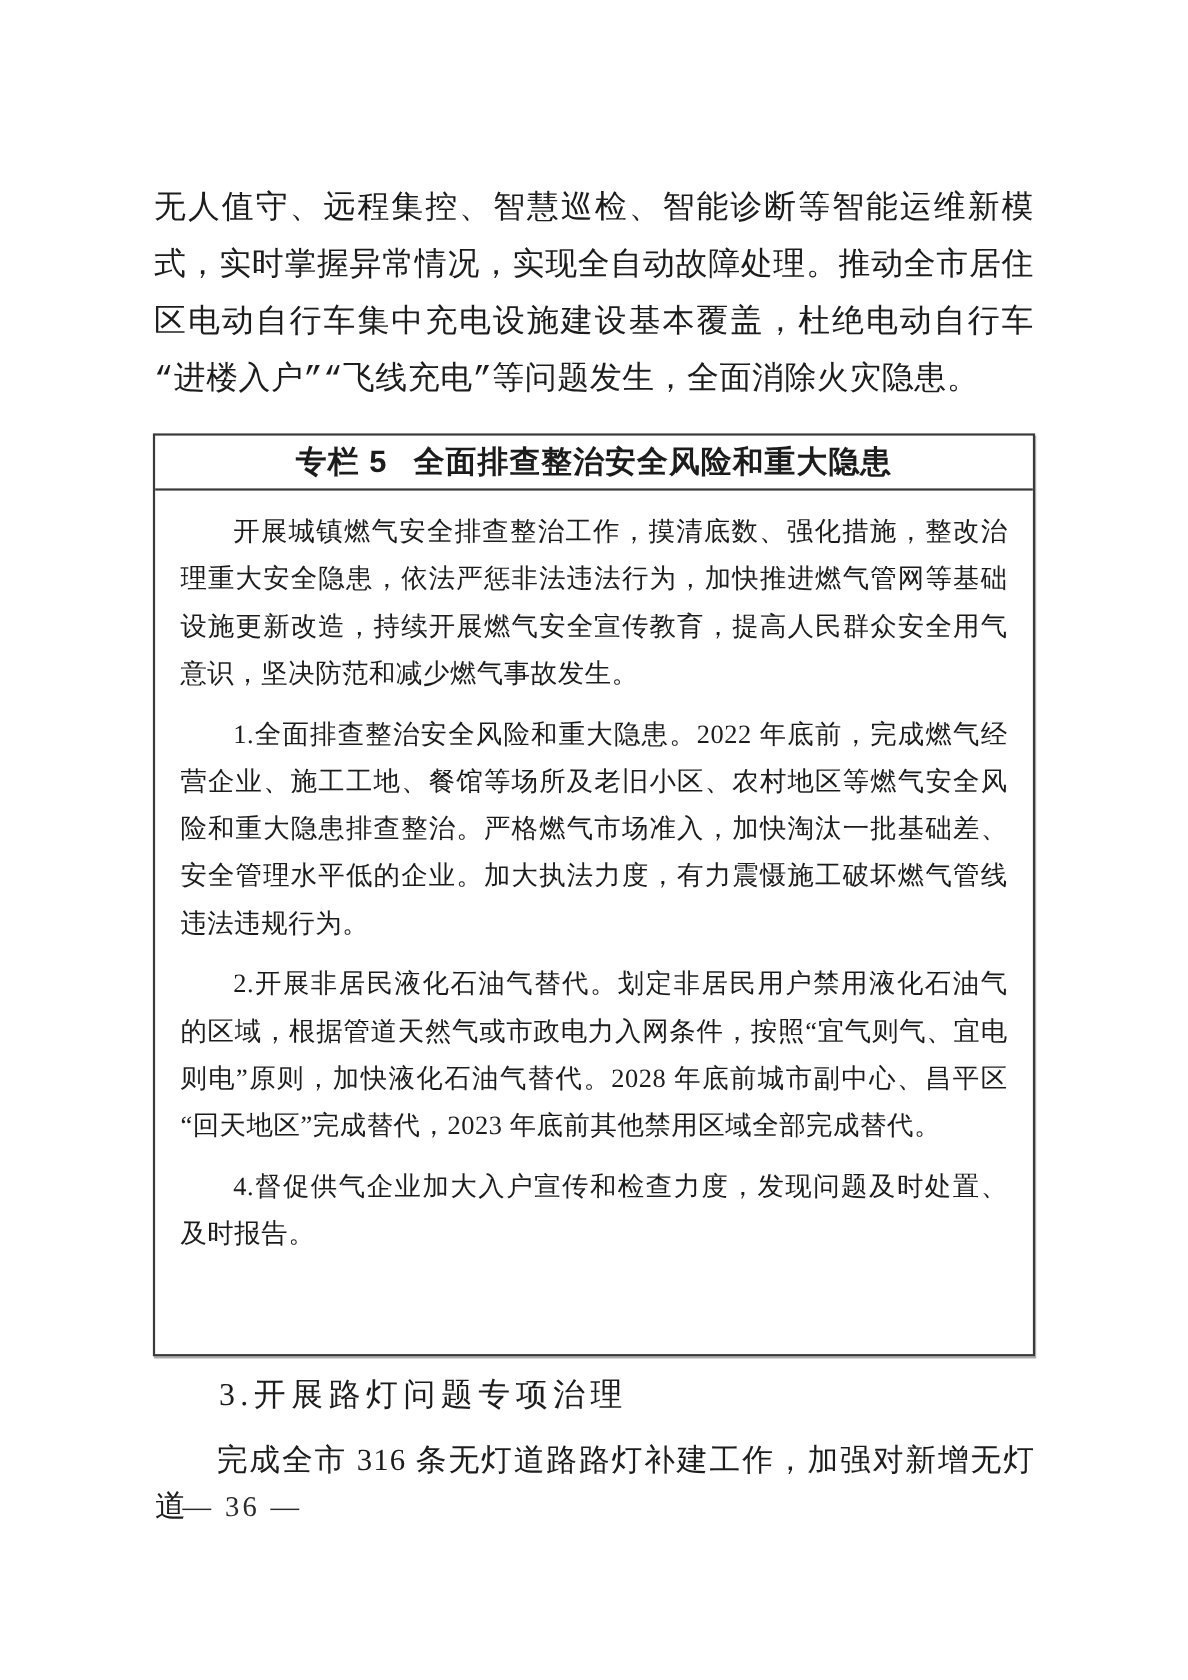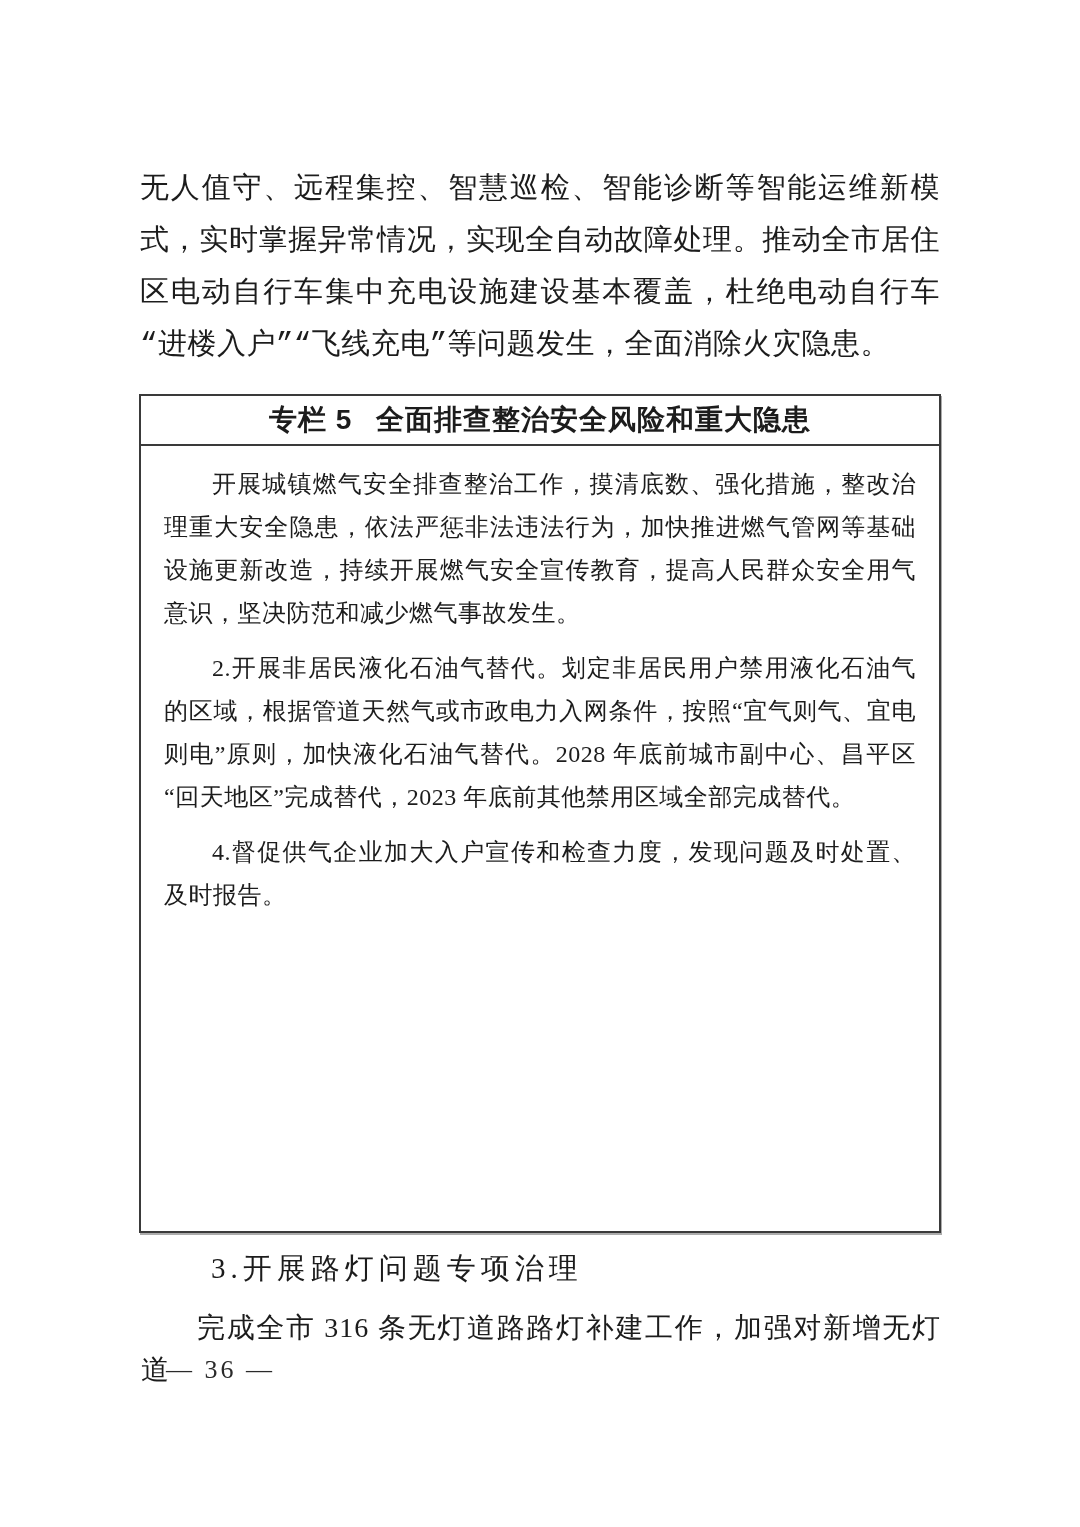--- a/index.html
+++ b/index.html
@@ -59,21 +59,21 @@
     margin: 12px;
     font-size: 24px;
     line-height: 43px;
     text-align: justify;
     text-indent: 2em;
     letter-spacing: 0.5px;
   }
   .subheading {
     position: absolute;
     top: 1248px;
-    left: 156px;
+    left: 144px;
     width: 800px;
     margin: 0;
     padding-left: 55px;
     box-sizing: border-box;
     font-size: 29px;
     line-height: 40px;
     letter-spacing: 5px;
   }
   .closing {
     position: absolute;
@@ -103,20 +103,21 @@
 <div class="page">
 
   <p class="intro">无人值守、远程集控、智慧巡检、智能诊断等智能运维新模式，实时掌握异常情况，实现全自动故障处理。推动全市居住区电动自行车集中充电设施建设基本覆盖，杜绝电动自行车“进楼入户”“飞线充电”等问题发生，全面消除火灾隐患。</p>
 
   <div class="callout">
     <div class="callout-header">
       <span class="callout-label">专栏 5</span><span>全面排查整治安全风险和重大隐患</span>
     </div>
     <div class="callout-body">
       <p>开展城镇燃气安全排查整治工作，摸清底数、强化措施，整改治理重大安全隐患，依法严惩非法违法行为，加快推进燃气管网等基础设施更新改造，持续开展燃气安全宣传教育，提高人民群众安全用气意识，坚决防范和减少燃气事故发生。</p>
+      <p>1.全面排查整治安全风险和重大隐患。2022 年底前，完成燃气经营企业、施工工地、餐馆等场所及老旧小区、农村地区等燃气安全风险和重大隐患排查整治。严格燃气市场准入，加快淘汰一批基础差、安全管理水平低的企业。加大执法力度，有力震慑施工破坏燃气管线违法违规行为。</p>
       <p>2.开展非居民液化石油气替代。划定非居民用户禁用液化石油气的区域，根据管道天然气或市政电力入网条件，按照“宜气则气、宜电则电”原则，加快液化石油气替代。2028 年底前城市副中心、昌平区“回天地区”完成替代，2023 年底前其他禁用区域全部完成替代。</p>
       <p>4.督促供气企业加大入户宣传和检查力度，发现问题及时处置、及时报告。</p>
     </div>
   </div>
 
   <p class="subheading">3.开展路灯问题专项治理</p>
 
   <p class="closing">完成全市 316 条无灯道路路灯补建工作，加强对新增无灯道</p>
 
   <div class="page-footer">— 36 —</div>

